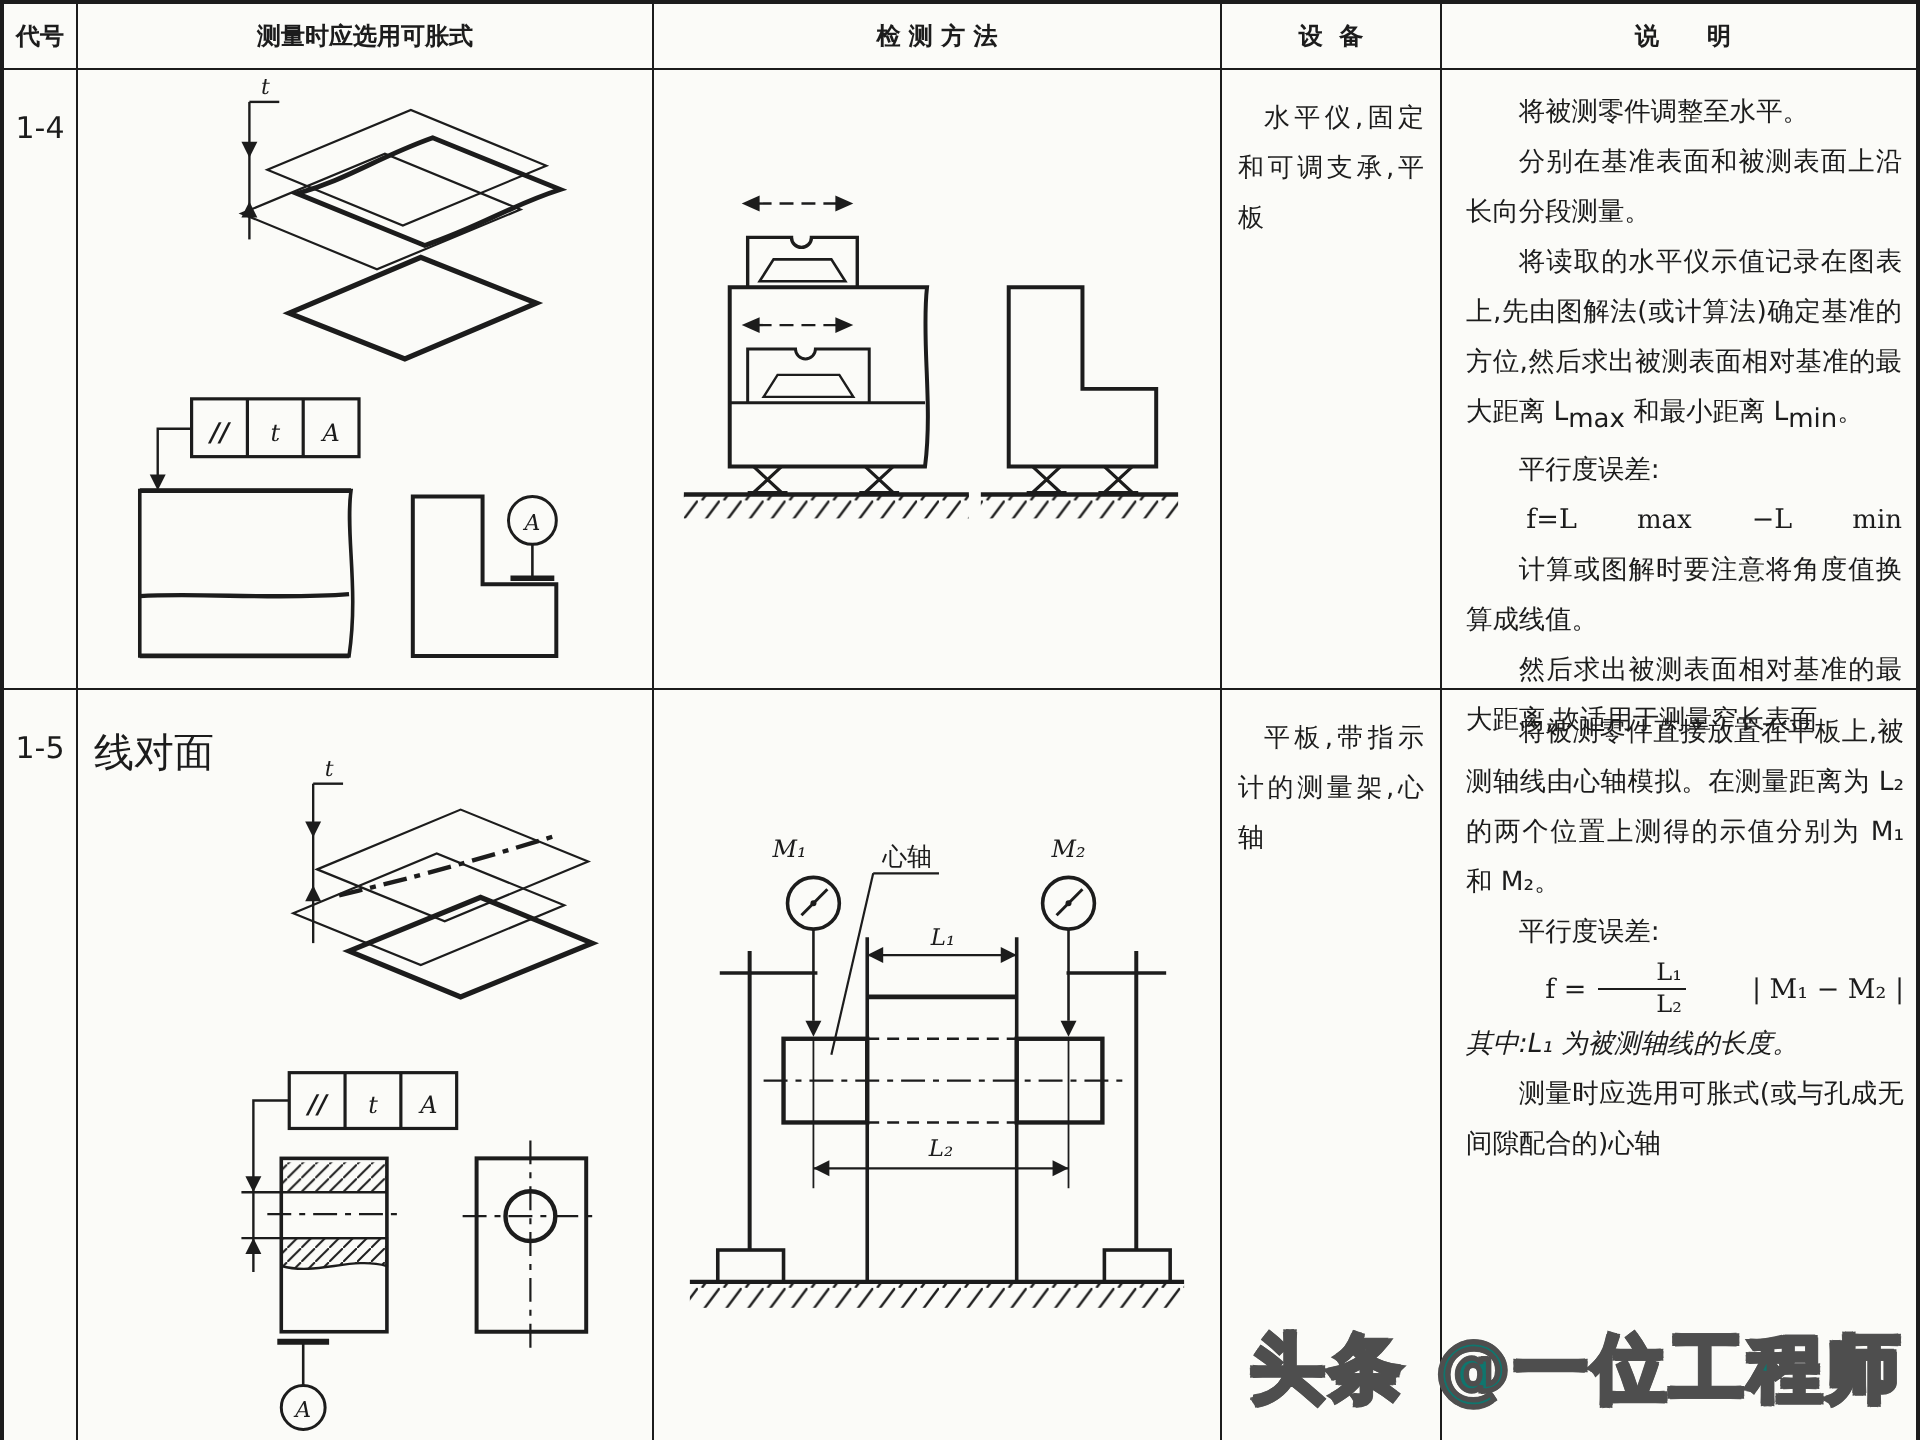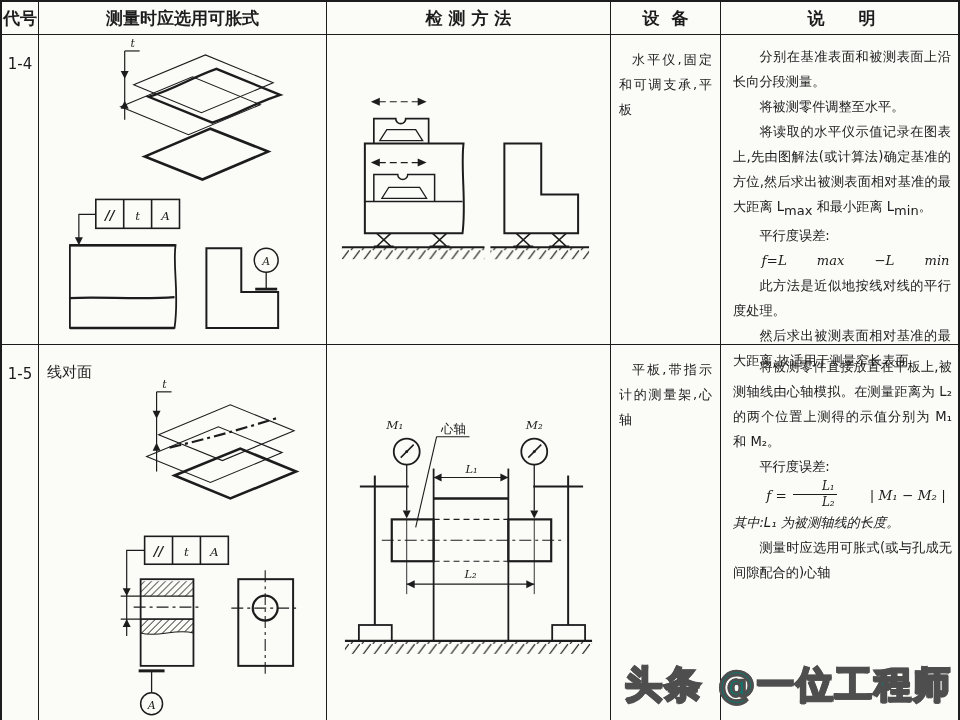--- a/index.html
+++ b/index.html
@@ -5,29 +5,29 @@
   html,body{margin:0;padding:0;}
   .page{position:relative;width:960px;height:720px;background:#fbfbf8;overflow:hidden;
         font-family:"DejaVu Sans",sans-serif;color:#1c1c1c;}
   .grid{position:absolute;inset:0;display:grid;box-sizing:border-box;
         grid-template-columns:37px 288px 284px 110px 241px;
         grid-template-rows:33px 310px 377px;
         border:2px solid #1c1c1c;border-bottom:none;}
   .cell{position:relative;box-sizing:border-box;border-right:1.6px solid #1c1c1c;border-bottom:1.6px solid #1c1c1c;}
   .cell.lastcol{border-right:none;}
   .cell.lastrow{border-bottom:none;}
-  .hdr{display:flex;align-items:center;justify-content:center;font-weight:bold;font-size:17px;white-space:pre;}
+  .hdr{display:flex;align-items:center;justify-content:center;font-weight:bold;font-size:12px;white-space:pre;}
   .code{padding-top:20px;text-align:center;font-size:15px;}
-  .cell-label{position:absolute;left:8px;top:18px;font-size:15px;}
+  .cell-label{position:absolute;left:8px;top:18px;font-size:20px;}
   .equip{padding:12px 8px 0 8px;font-size:13px;line-height:25px;text-align:justify;text-indent:1em;}
   .notes{padding:9px 10px 0 12px;font-size:13.2px;line-height:25px;text-align:justify;}
   .notes p{margin:0;text-indent:2em;}
   .notes p.noindent{text-indent:0;font-style:italic;}
-  .formula{display:flex;justify-content:center;align-items:center;gap:3px;text-indent:0;
-           font-family:"DejaVu Serif",serif;font-style:italic;font-size:13.5px;margin:1px 0;}
+  .formula{display:flex;justify-content:flex-end;align-items:center;gap:3px;text-indent:0;
+           font-family:"DejaVu Serif",serif;font-size:13.5px;margin:1px 0;}
   .formula15{line-height:20px;margin:6px 0 4px 0;}
   .frac{display:inline-flex;flex-direction:column;align-items:center;font-size:12px;line-height:15px;margin:0 3px;}
   .frac .den{border-top:1.2px solid #1c1c1c;padding:0 2px;}
   sub{font-size:13px;}
   svg{position:absolute;inset:0;}
   svg text{fill:#1c1c1c;stroke:none;font-family:"DejaVu Serif",serif;}
   .wm{position:absolute;right:8px;top:660px;font-size:37px;font-weight:bold;color:#0f766e;
       letter-spacing:2px;-webkit-text-stroke:2.5px #4e4e4e;
       text-shadow:1.5px 0 0 #5a5a5a,-1.5px 0 0 #5a5a5a,0 1.5px 0 #5a5a5a,0 -1.5px 0 #5a5a5a;}
 </style>
@@ -119,31 +119,31 @@
           <line x1="164" y1="213" x2="263" y2="213" stroke="#1c1c1c" stroke-width="2.2"></line>
           <rect x="164" y="213" width="99" height="12" fill="url(#gB)"></rect>
         </g>
         <path d="M178,109 L215,109 L215,160 L252,160 L252,199 L178,199 Z" stroke="#1c1c1c" fill="none" stroke-width="2"></path>
       </svg>
     </div>
 
     <div class="cell equip"><span>水平仪,固定和可调支承,平板</span></div>
 
     <div class="cell notes">
+      <p><span>将被测零件调整至水平。</span></p>
       <p><span>分别在基准表面和被测表面上沿长向分段测量。</span></p>
-      <p><span>将被测零件调整至水平。</span></p>
       <p><span>将读取的水平仪示值记录在图表上,先由图解法(或计算法)确定基准的方位,然后求出被测表面相对基准的最大距离 L</span><sub>max</sub><span> 和最小距离 L</span><sub>min</sub><span>。</span></p>
       <p><span>平行度误差:</span></p>
       <p class="formula">
           <span>f=L</span>
           <sub>max</sub>
           <span>−L</span>
           <sub>min</sub>
         </p>
-      <p><span>此方法是近似地按线对线的平行度处理。</span></p>
+      <p><span>计算或图解时要注意将角度值换算成线值。</span></p>
       <p><span>然后求出被测表面相对基准的最大距离,故适用于测量窄长表面</span></p>
     </div>
 
     <div class="cell code lastrow"><span>1-5</span></div>
 
     <div class="cell lastrow">
       <div class="cell-label">线对面</div>
       <svg viewBox="0 0 288 377">
         <defs>
           <pattern id="sC" width="7" height="7" patternUnits="userSpaceOnUse">

